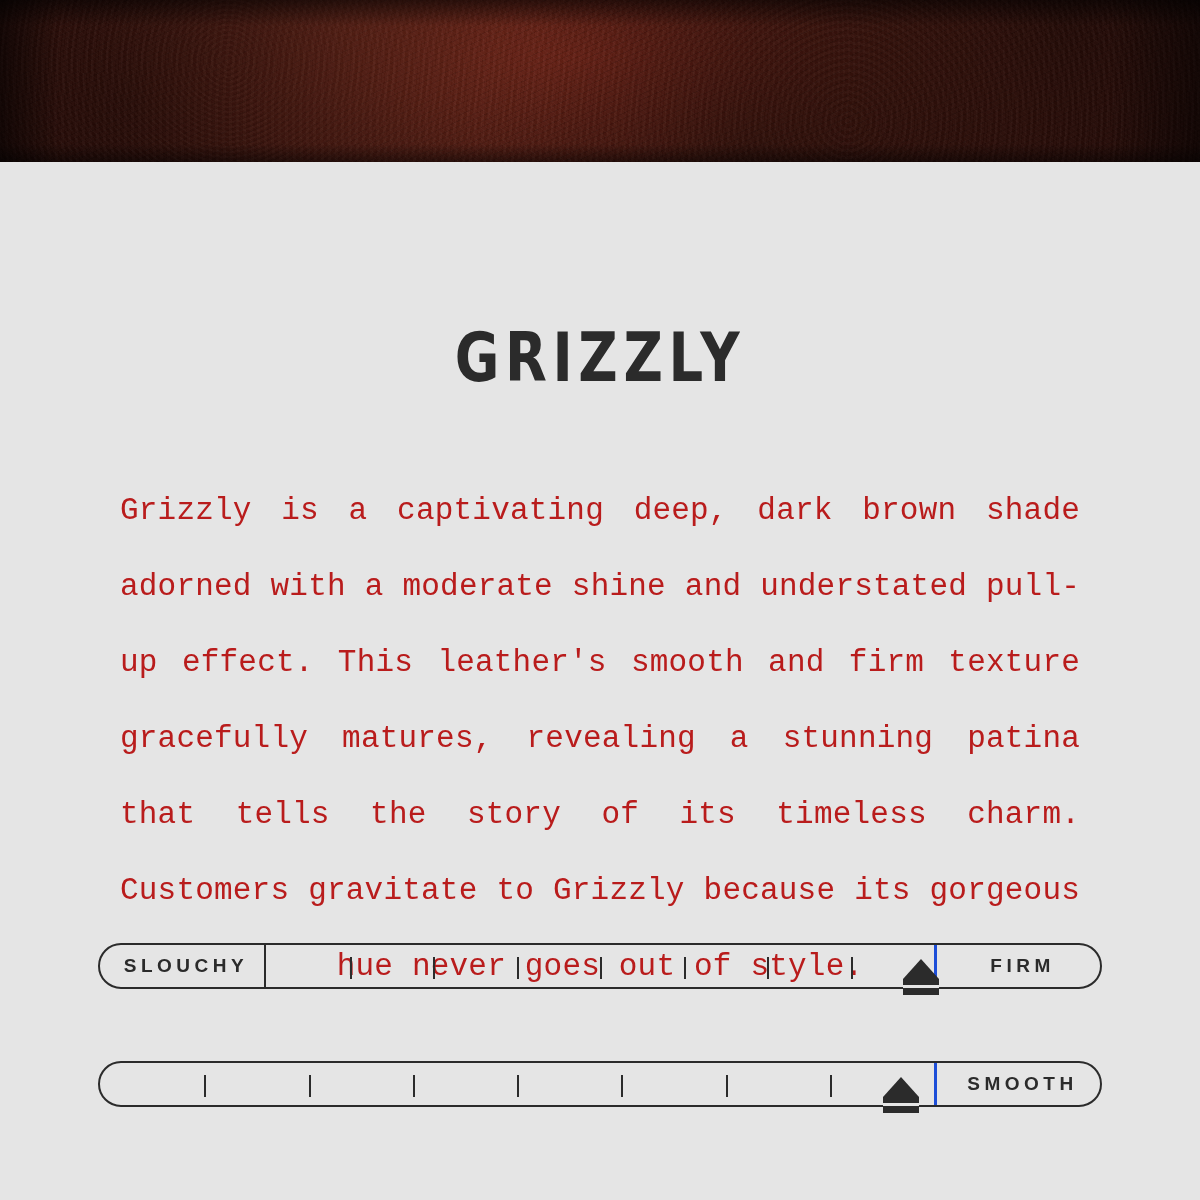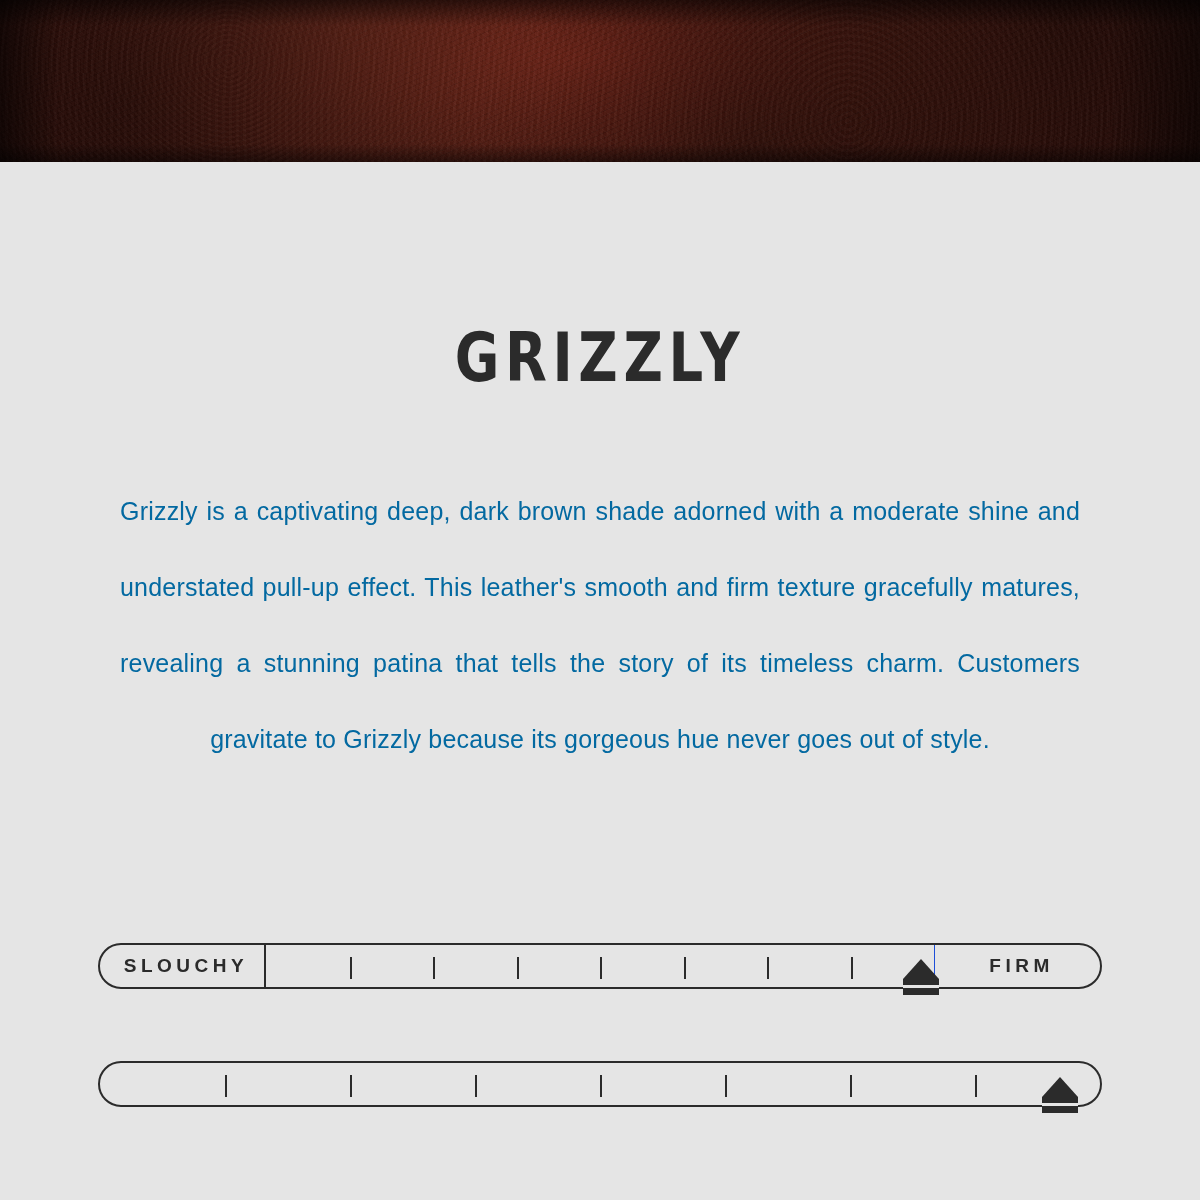--- a/index.html
+++ b/index.html
@@ -103,24 +103,24 @@
     letter-spacing: 7px;
     color: #2b2b2b;
     transform: scaleX(0.80);
   }
 
   .description {
     position: absolute;
     left: 120px;
     width: 960px;
     top: 265px;
-    font-family: Liberation Sans, sans-serif;
-    font-size: 25px;
+    font-family: Liberation Mono, monospace;
+    font-size: 31px;
     line-height: 76px;
-    color: #0369a1;
+    color: #b91c1c;
     text-align: justify;
     text-align-last: center;
     letter-spacing: 0.2px;
   }
 
   
   .scales {
     position: absolute;
     left: 98px;
     right: 98px;
@@ -156,21 +156,21 @@
     padding: 0 14px;
     white-space: nowrap;
     box-sizing: border-box;
   }
   .scale-end.left {
     border-right: 2px solid #2b2b2b;
     min-width: 166px;
     padding-left: 22px;
   }
   .scale-end.right {
-    border-left: 1px solid #1d4ed8;
+    border-left: 3px solid #1d4ed8;
     min-width: 166px;
     padding-left: 22px;
   }
   .scale-middle {
     position: relative;
     flex: 1;
   }
   .tick {
     position: absolute;
     top: 12px;
@@ -259,18 +259,19 @@
             <div class="tick" style="left:50%"></div>
             <div class="tick" style="left:62.5%"></div>
             <div class="tick" style="left:75%"></div>
             <div class="tick" style="left:87.5%"></div>
             <div class="marker" style="left:96%">
               <div class="head"></div>
               <div class="body"></div>
               <div class="notch"></div>
             </div>
           </div>
+          <div class="scale-end right">SMOOTH</div>
         </div>
       </div>
 
     </div>
   </div>
 </div>
 
 </body></html>

